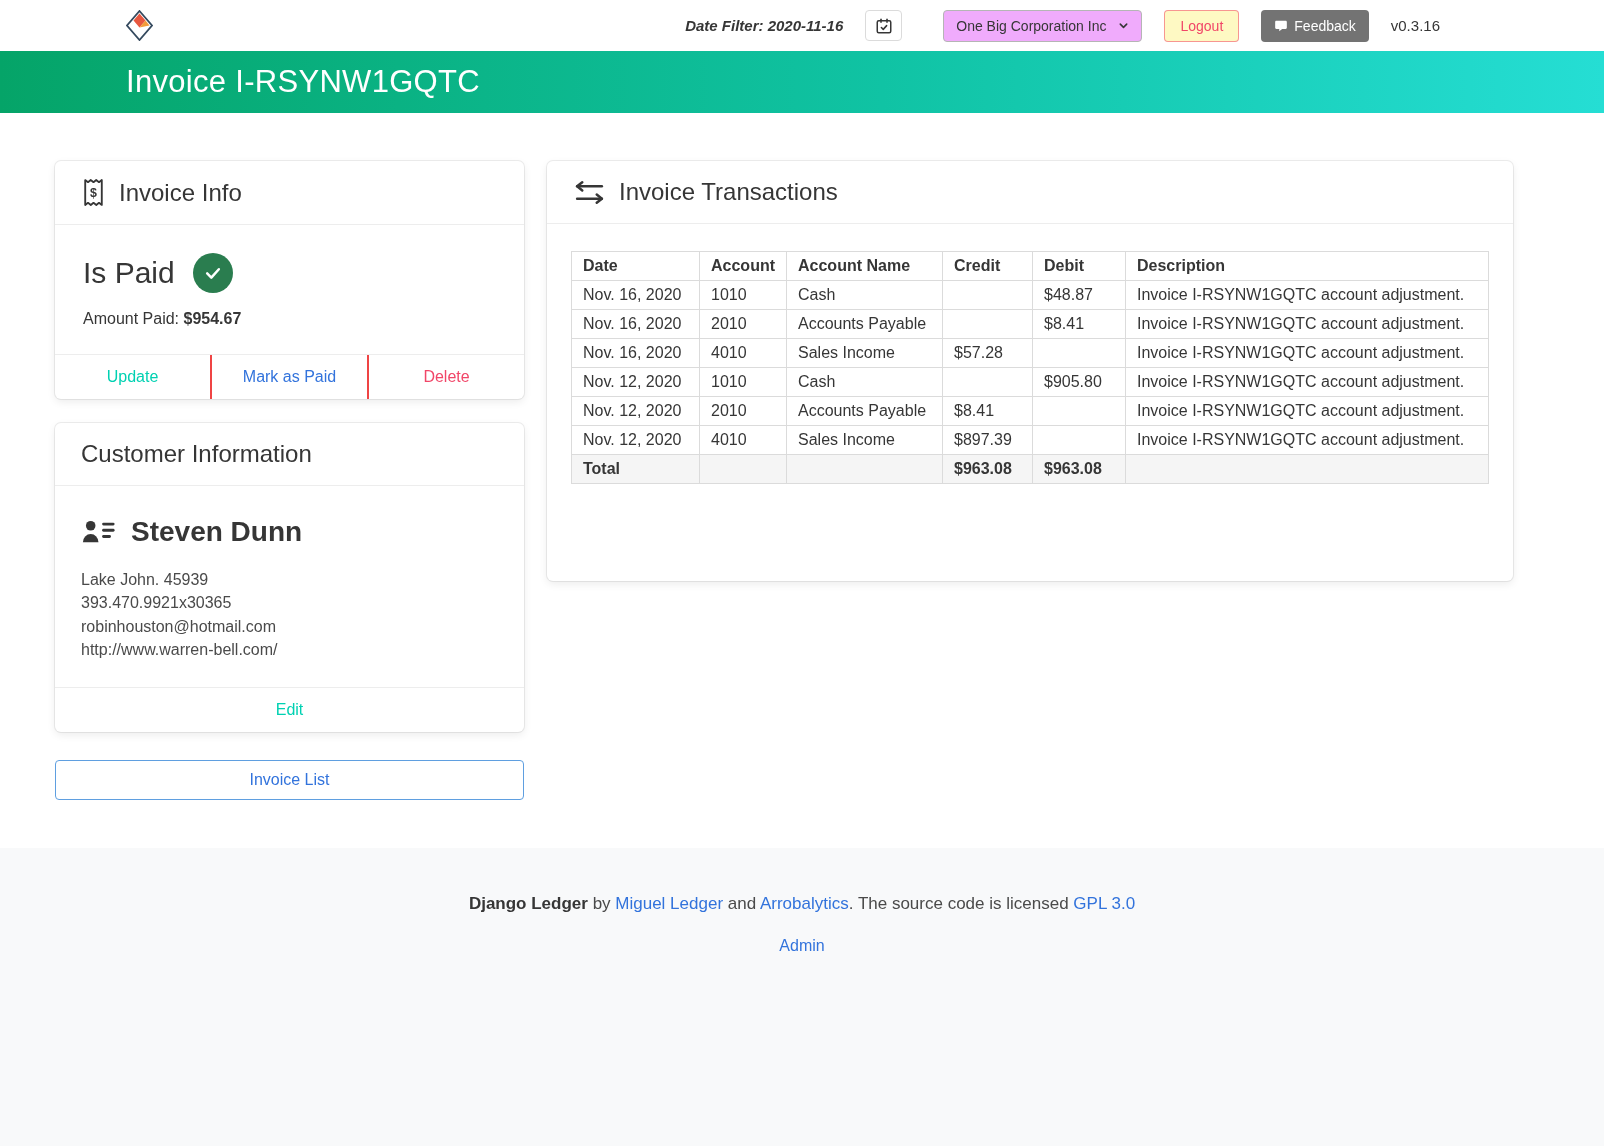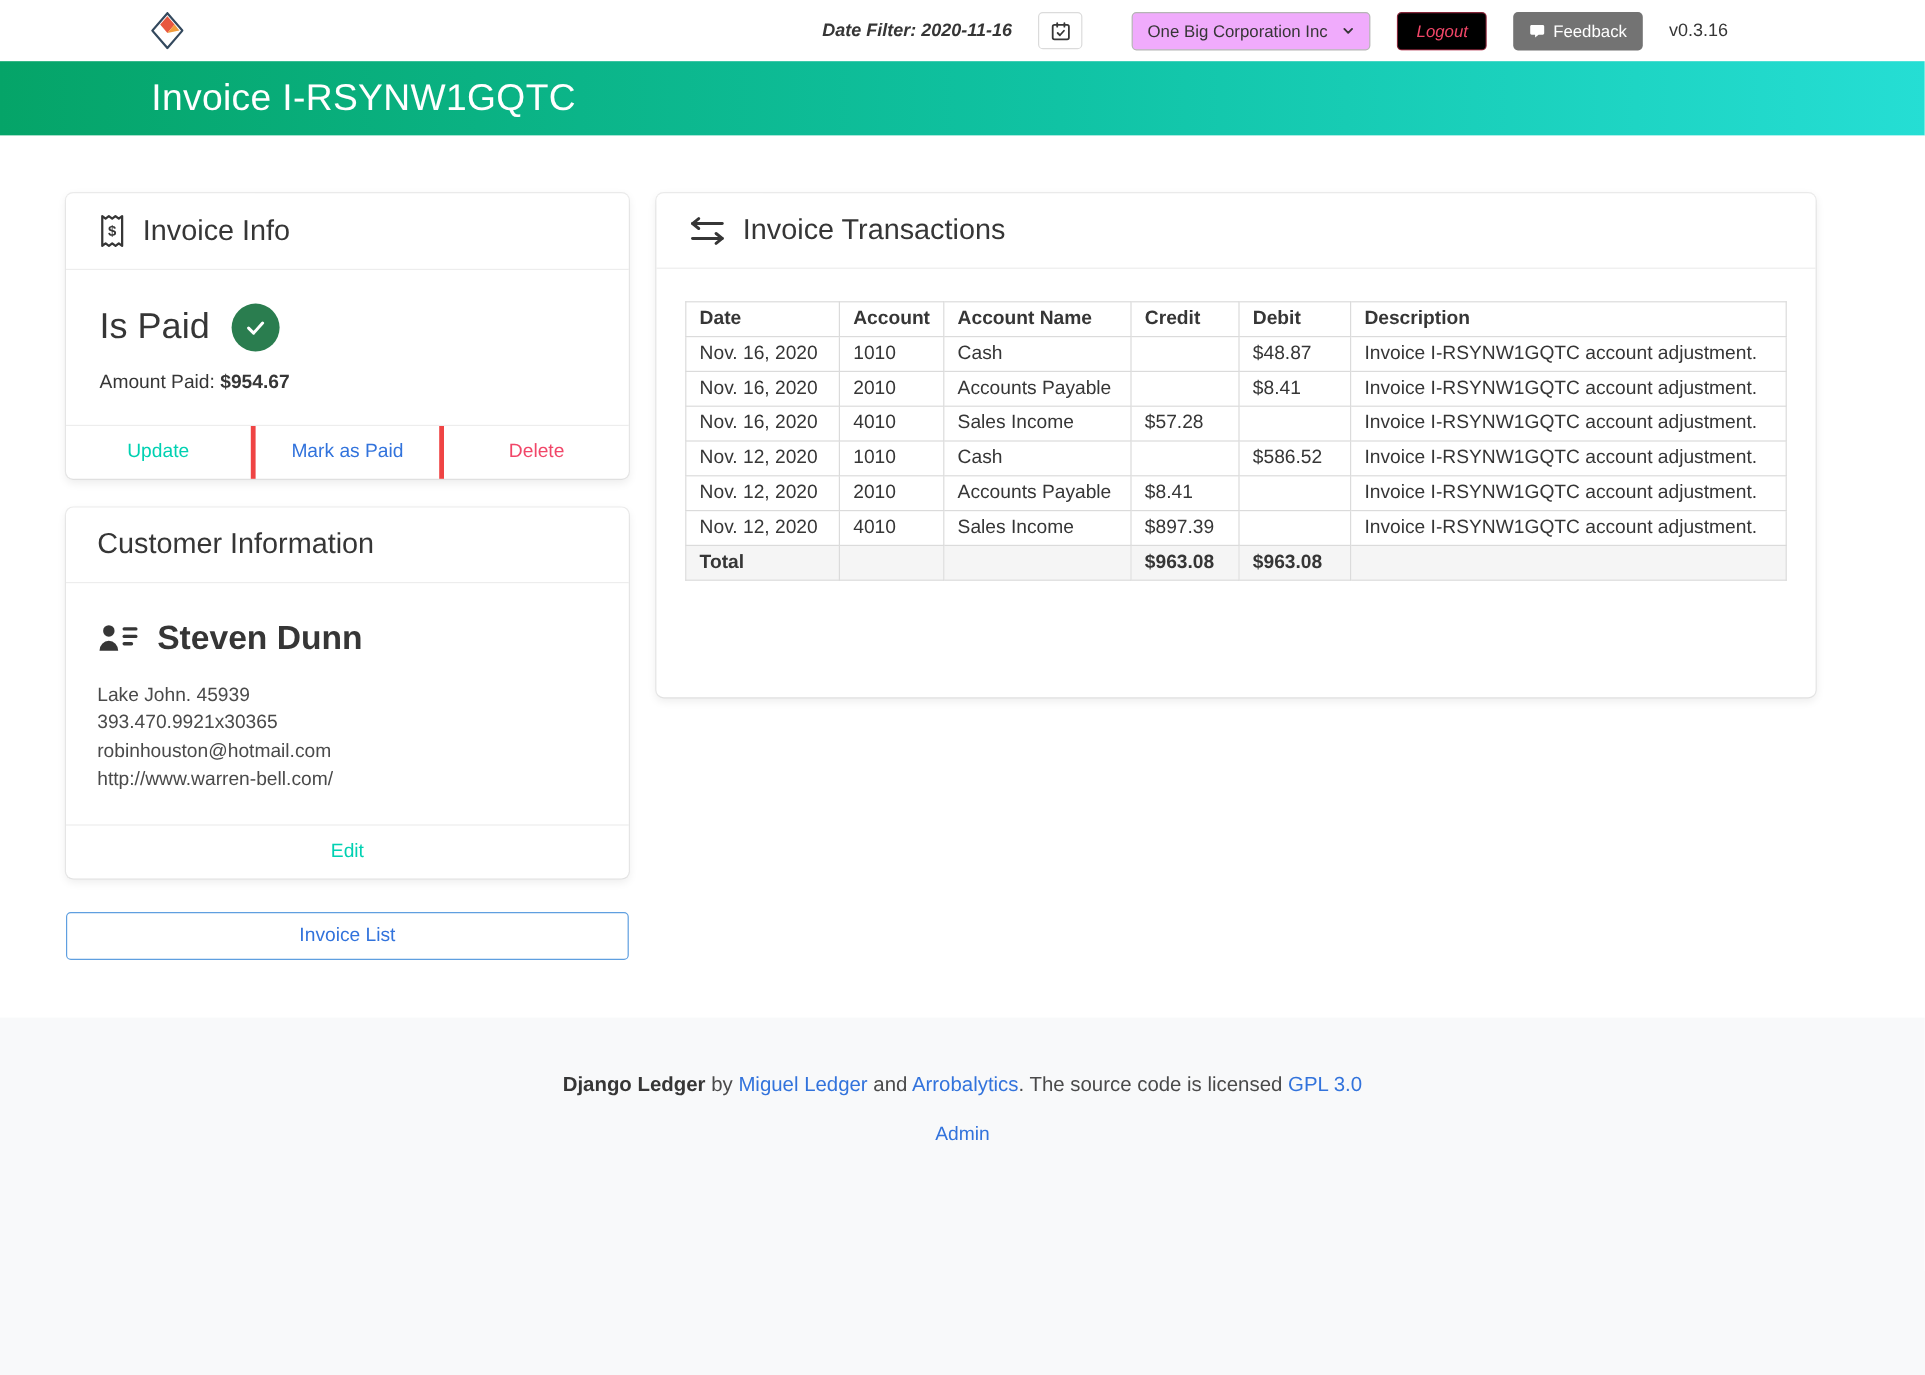--- a/index.html
+++ b/index.html
@@ -22,22 +22,22 @@
   .cal-btn {
     width:37px; height:31px; border:1px solid #dbdbdb; border-radius:4px;
     background:#fff; display:flex; align-items:center; justify-content:center; cursor:pointer;
   }
   .entity-dd {
     display:flex; align-items:center; gap:12px;
     border:1px solid #b5b5b5; border-radius:4px; background:#f0abfc;
     padding:7px 12px; font-size:14px; cursor:pointer;margin-left:19px;
   }
   .logout-btn {
-    border:1px solid rgba(241,70,104,.55); color:#f14668; background:#000000;
-    border-radius:4px; padding:7px 15px; font-size:14px; cursor:pointer;font-style:italic;
+    border:1px solid rgba(241,70,104,.55); color:#f14668; background:#fef9c3;
+    border-radius:4px; padding:7px 15px; font-size:14px; cursor:pointer;
   }
   .feedback-btn {
     background:#737373; color:#fff; border:none; border-radius:4px;
     padding:8px 13px; font-size:14px; cursor:pointer;
     display:flex; align-items:center; gap:6px;
   }
   .version { font-size:15px; color:#363636; }
 
   
   .hero {
@@ -63,21 +63,21 @@
   .card-header {
     display:flex; align-items:center; gap:13px;
     padding:17px 26px; border-bottom:1px solid #ededed;
   }
   .card-title { font-size:24px; color:#363636; font-weight:400; }
   .card-footer { display:flex; border-top:1px solid #ededed; }
   .card-footer-item {
     flex:1; text-align:center; padding:13px 8px; font-size:16px; cursor:pointer;
     background:none; border:none; font-family:inherit;
   }
-  .card-footer-item + .card-footer-item { border-left:4px solid #ef4444; }
+  .card-footer-item + .card-footer-item { border-left:2px solid #ef4444; }
   .teal-link { color:#00d1b2; }
   .blue-link { color:#3273dc; }
   .red-link  { color:#f14668; }
 
   
   .ii-body { padding:28px 28px 26px; }
   .ispaid-row { display:flex; align-items:center; gap:18px; }
   .ispaid-text { font-size:30px; color:#363636; }
   .paid-badge {
     width:40px; height:40px; border-radius:50%; background:#2a7d4f;
@@ -298,21 +298,21 @@
               <td>Sales Income</td>
               <td>$57.28</td>
               <td></td>
               <td>Invoice I-RSYNW1GQTC account adjustment.</td>
             </tr>
             <tr>
               <td>Nov. 12, 2020</td>
               <td>1010</td>
               <td>Cash</td>
               <td></td>
-              <td>$586.52</td>
+              <td>$905.80</td>
               <td>Invoice I-RSYNW1GQTC account adjustment.</td>
             </tr>
             <tr>
               <td>Nov. 12, 2020</td>
               <td>2010</td>
               <td>Accounts Payable</td>
               <td>$8.41</td>
               <td></td>
               <td>Invoice I-RSYNW1GQTC account adjustment.</td>
             </tr>

